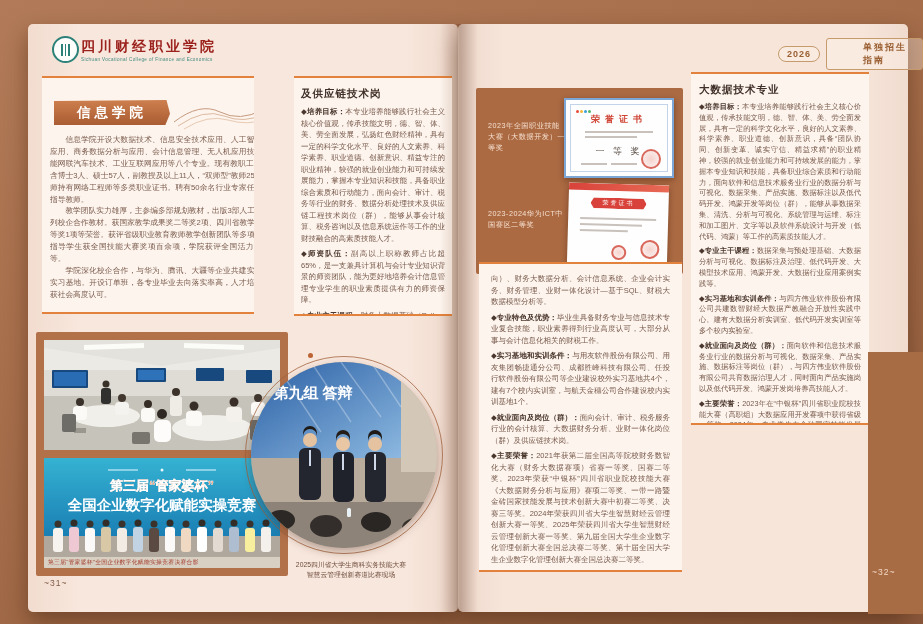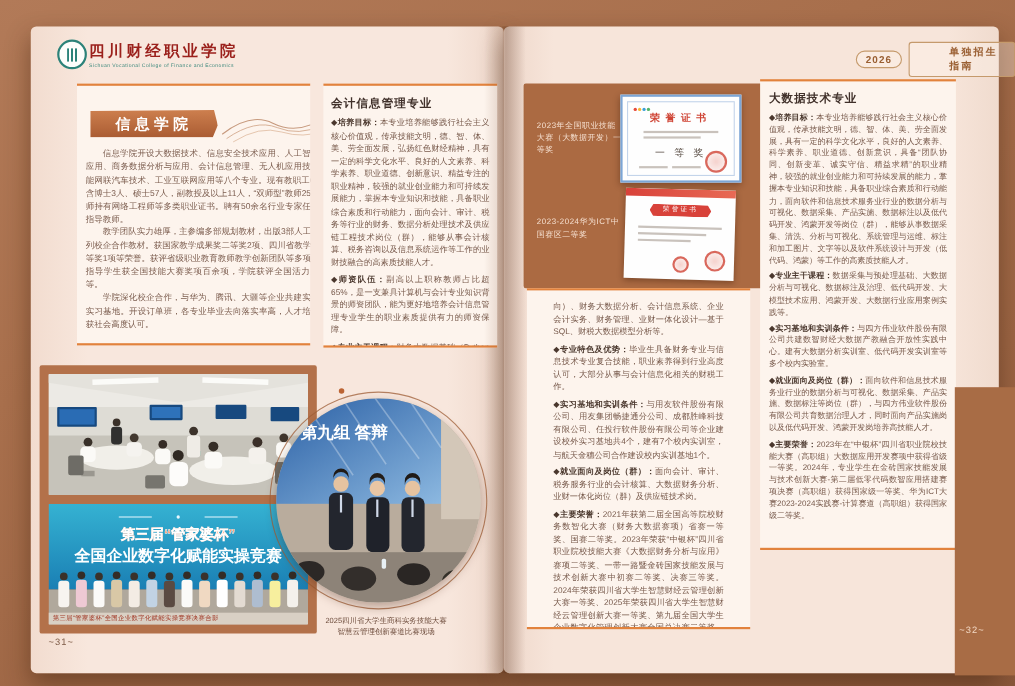--- a/index.html
+++ b/index.html
@@ -22,24 +22,24 @@
     linear-gradient(90deg,#2c8279 20%,#fff 20%,#fff 40%,#2c8279 40%,#2c8279 60%,#fff 60%,#fff 80%,#2c8279 80%);}
   .logo-cn{font-size:14px;font-weight:bold;color:#9b211c;letter-spacing:3px;font-family:"Liberation Serif","DejaVu Serif",serif;}
   .logo-en{font-size:4.6px;color:#3f8a7e;letter-spacing:.4px;margin-top:1px;}
   .badges{position:absolute;left:778px;top:38px;display:flex;gap:6px;align-items:center;z-index:3;}
   .badge{font-size:9px;font-weight:bold;color:#9a5f32;border:1px solid #c59a6c;border-radius:8px;
     padding:2px 8px;letter-spacing:1px;background:rgba(255,246,238,.35);}
   .badge.guide{border-radius:3px;letter-spacing:2px;padding-left:36px;}
   
   .tcard{position:absolute;box-sizing:border-box;background:#fdf4ed;
     border-top:2px solid #e2823c;border-bottom:2px solid #e2823c;overflow:hidden;}
-  .card-intro{left:42px;top:76px;width:212px;height:238px;padding:6px 7px;margin-left:28px;}
+  .card-intro{left:42px;top:76px;width:212px;height:238px;padding:6px 7px;}
   .card-m1a{left:294px;top:76px;width:158px;height:240px;padding:9px 7px;}
-  .card-m1b{left:479px;top:262px;width:203px;height:310px;padding:9px 24px;}
-  .card-m2{left:691px;top:72px;width:178px;height:428px;padding:9px 8px;}
+  .card-m1b{left:479px;top:262px;width:203px;height:310px;padding:9px 12px;}
+  .card-m2{left:691px;top:72px;width:178px;height:353px;padding:9px 8px;}
   .major-title{font-size:10.5px;font-weight:bold;color:#40302a;letter-spacing:1px;margin:0 0 5px 0;}
   .sec{margin:0 0 4px 0;text-align:justify;}
   .sec b{color:#4a372d;}
   .card-m1a .sec,.card-m1b .sec{font-size:7.5px;line-height:11.5px;color:#77594b;}
   .card-m2 .sec{font-size:7.3px;line-height:10.8px;color:#77594b;}
   .intro-par{font-size:7.7px;line-height:11.9px;color:#7b5c4e;text-align:justify;text-indent:2em;margin:0;}
   
   .banner{position:absolute;left:12px;top:22px;width:116px;height:25px;z-index:2;
     background:linear-gradient(180deg,#cd7f4e,#aa5c33);
     clip-path:polygon(0 4%,97% 0,100% 55%,96% 100%,0 100%);
@@ -60,21 +60,21 @@
   .pageno-left{left:44px;top:578px;color:#7e5b47;}
   .pageno-right{left:872px;top:567px;color:#f2d8c4;}
   
   .circle-wrap{position:absolute;left:245px;top:356px;width:198px;height:198px;z-index:6;
     border:1px solid rgba(160,95,55,.75);border-radius:50%;box-sizing:border-box;padding:5px;}
   .circle-dot{position:absolute;left:62px;top:-4px;width:5px;height:5px;border-radius:50%;background:#bc6434;}
   .circle-inner{width:186px;height:186px;border-radius:50%;overflow:hidden;box-shadow:0 4px 10px rgba(70,30,10,.35);}
   .circle-cap{position:absolute;left:268px;top:560px;width:166px;text-align:center;z-index:6;
     font-size:6.8px;line-height:9.6px;color:#6d4c3c;}
   
-  .cert-panel{position:absolute;left:476px;top:76px;width:207px;height:186px;background:#ab6a42;border-radius:2px;padding-left:35px;}
+  .cert-panel{position:absolute;left:476px;top:88px;width:207px;height:186px;background:#ab6a42;border-radius:2px;}
   .cert-cap{position:absolute;color:#f6e0d0;font-size:7.2px;line-height:11px;width:78px;letter-spacing:.5px;}
   .cert-cap1{left:12px;top:32px;}
   .cert-cap2{left:12px;top:120px;}
   .cert{position:absolute;background:#fefefe;box-shadow:0 2px 6px rgba(50,20,5,.4);}
   .cert1{left:88px;top:10px;width:110px;height:80px;border:2px solid #7ca6d6;box-sizing:border-box;padding:4px;}
   .cert1 .inner{border:1px solid #c3d4ea;height:100%;box-sizing:border-box;position:relative;overflow:hidden;}
   .cert1 .ctitle{position:absolute;left:0;right:0;top:8px;text-align:center;color:#cf4435;
     font-size:9px;font-weight:bold;letter-spacing:5px;font-family:"Liberation Serif","DejaVu Serif",serif;}
   .cert1 .logo-dots{position:absolute;left:5px;top:5px;display:flex;gap:1px;}
   .cert1 .logo-dots i{width:3px;height:3px;border-radius:50%;display:block;}
@@ -266,21 +266,21 @@
         <rect x="96" y="146" width="4" height="9" rx="1.5" fill="#e8f0f4"></rect>
       </svg>
     </div>
   </div>
   <div class="circle-cap">
     <div>2025四川省大学生商科实务技能大赛</div>
     <div>智慧云管理创新赛道比赛现场</div>
   </div>
 
   <div class="tcard card-m1a">
-    <p class="major-title">会计信息管理专业</p>
+    <p class="major-title">及供应链技术岗</p>
     <div>
 
         <p class="sec"><b>◆培养目标：</b><span>本专业培养能够践行社会主义核心价值观，传承技能文明，德、智、体、美、劳全面发展，弘扬红色财经精神，具有一定的科学文化水平、良好的人文素养、科学素养、职业道德、创新意识、精益专注的职业精神，较强的就业创业能力和可持续发展能力，掌握本专业知识和技能，具备职业综合素质和行动能力，面向会计、审计、税务等行业的财务、数据分析处理技术及供应链工程技术岗位（群），能够从事会计核算、税务咨询以及信息系统运作等工作的业财技融合的高素质技能人才。</span></p>
 
         <p class="sec"><b>◆师资队伍：</b><span>副高以上职称教师占比超65%，是一支兼具计算机与会计专业知识背景的师资团队，能为更好地培养会计信息管理专业学生的职业素质提供有力的师资保障。</span></p>
 
         <p class="sec"><b>◆专业主干课程：</b><span>财务大数据基础（Python方</span></p>
       </div>
   </div>
 

